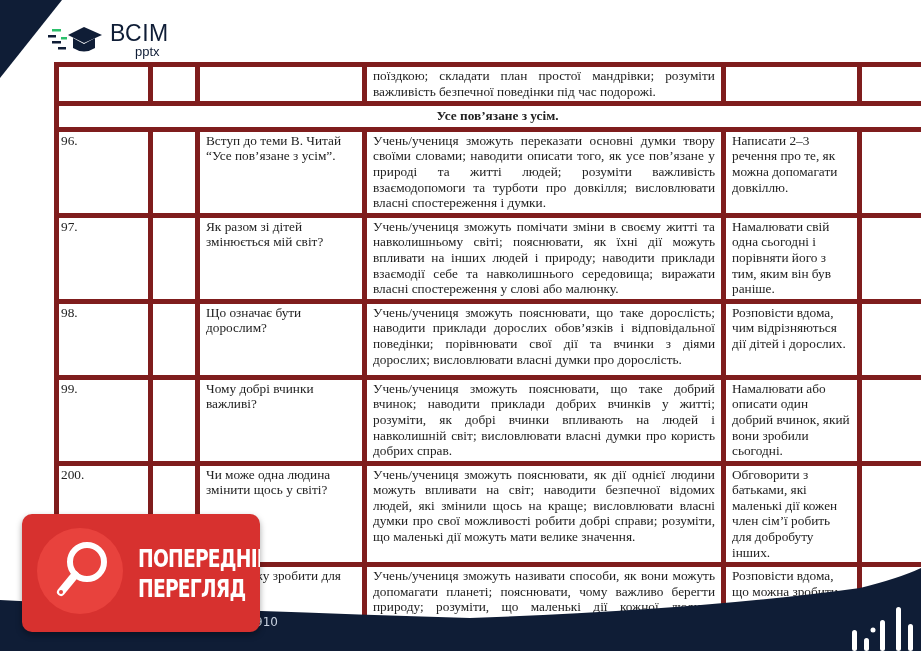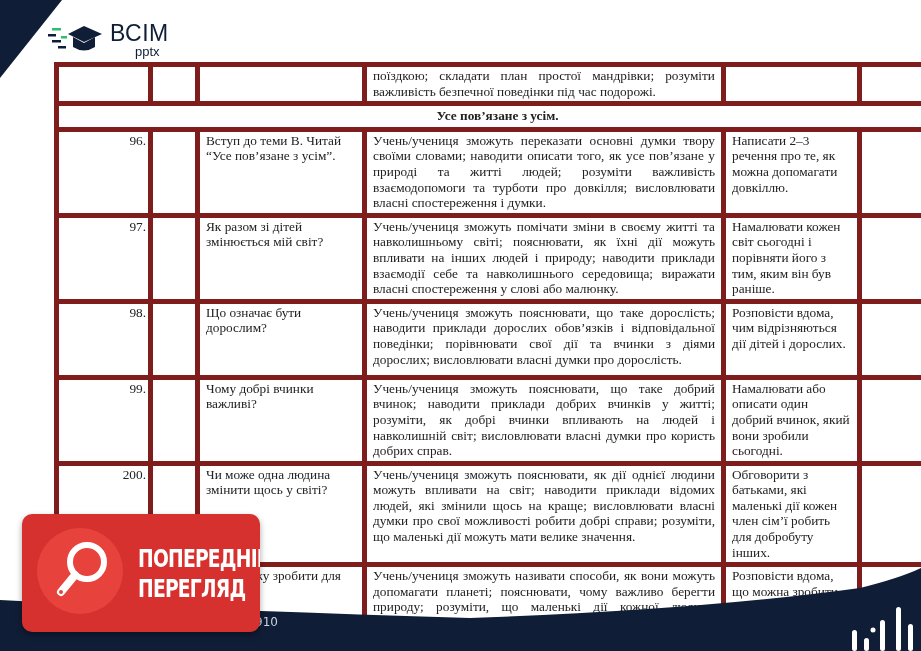--- a/index.html
+++ b/index.html
@@ -2,30 +2,30 @@
 <html><head>
 <meta charset="utf-8">
 <style>
   * { box-sizing: border-box; margin: 0; padding: 0; }
   html, body { width: 921px; height: 651px; overflow: hidden; background: #ffffff; }
   body { position: relative; font-family: "Liberation Serif", serif; color: #222; }
 
   .corner-tl { position: absolute; left: 0; top: 0; width: 0; height: 0;
     border-top: 78px solid #0f1d36; border-right: 62px solid transparent; }
 
-  .logo { position: absolute; left: 48px; top: 22px; display: flex; align-items: flex-start; gap: 6px; }
+  .logo { position: absolute; left: 48px; top: 22px; display: flex; align-items: center; gap: 6px; }
   .logo-icon { width: 56px; height: 34px; position: relative; }
   .logo-text { display: flex; flex-direction: column; line-height: 1; }
   .logo-main { font-family: "Liberation Sans", sans-serif; font-size: 23px; color: #0f1d36; letter-spacing: 0.5px; }
   .logo-sub { font-family: "Liberation Sans", sans-serif; font-size: 13px; color: #0f1d36; margin-left: 2px; padding-left: 23px; }
 
   .table-wrap { position: absolute; left: 54px; top: 62px; width: 831px; }
   table { border-collapse: collapse; width: 831px; table-layout: fixed; font-size: 13.3px; line-height: 15.6px; }
   td { border: 5px solid #7f1d1d; vertical-align: top; padding: 1px 6px 2px 6px; }
-  td.num { text-align: right; padding-left: 2px; padding-right: 2px; }
+  td.num { text-align: left; padding-left: 2px; padding-right: 2px; }
   td.just { text-align: justify; text-align-last: left; }
   td.section { text-align: center; font-weight: bold; padding: 2px 0 3px; }
 
   .bottom-band { position: absolute; left: 0; top: 560px; width: 921px; height: 91px; }
 
   .page-number { position: absolute; left: 255px; top: 615px; font-family: "DejaVu Sans", sans-serif; font-size: 12px; color: #c9d2e0; }
 
   .preview-badge { position: absolute; left: 22px; top: 514px; width: 238px; height: 118px; background: #d7312f;
     border-radius: 10px; box-shadow: 0 3px 6px rgba(0,0,0,0.35); overflow: hidden; }
   .preview-circle { position: absolute; left: 15px; top: 14px; width: 86px; height: 86px; border-radius: 50%; background: #e8423d; }
@@ -83,21 +83,21 @@
       <td>Вступ до теми В. Читай “Усе пов’язане з усім”.</td>
       <td class="just">Учень/учениця зможуть переказати основні думки твору своїми словами; наводити описати того, як усе пов’язане у природі та житті людей; розуміти важливість взаємодопомоги та турботи про довкілля; висловлювати власні спостереження і думки.</td>
       <td>Написати 2–3 речення про те, як можна допомагати довкіллю.</td>
       <td></td>
     </tr>
     <tr style="height:75px">
       <td class="num">97.</td>
       <td></td>
       <td>Як разом зі дітей змінюється мій світ?</td>
       <td class="just">Учень/учениця зможуть помічати зміни в своєму житті та навколишньому світі; пояснювати, як їхні дії можуть впливати на інших людей і природу; наводити приклади взаємодії себе та навколишнього середовища; виражати власні спостереження у слові або малюнку.</td>
-      <td>Намалювати кожен світ сьогодні і порівняти його з тим, яким він був раніше.</td>
+      <td>Намалювати свій одна сьогодні і порівняти його з тим, яким він був раніше.</td>
       <td></td>
     </tr>
     <tr style="height:76px">
       <td class="num">98.</td>
       <td></td>
       <td>Що означає бути дорослим?</td>
       <td class="just">Учень/учениця зможуть пояснювати, що таке дорослість; наводити приклади дорослих обов’язків і відповідальної поведінки; порівнювати свої дії та вчинки з діями дорослих; висловлювати власні думки про дорослість.</td>
       <td>Розповісти вдома, чим відрізняються дії дітей і дорослих.</td>
       <td></td>
     </tr>
@@ -106,21 +106,21 @@
       <td></td>
       <td>Чому добрі вчинки важливі?</td>
       <td class="just">Учень/учениця зможуть пояснювати, що таке добрий вчинок; наводити приклади добрих вчинків у житті; розуміти, як добрі вчинки впливають на людей і навколишній світ; висловлювати власні думки про користь добрих справ.</td>
       <td>Намалювати або описати один добрий вчинок, який вони зробили сьогодні.</td>
       <td></td>
     </tr>
     <tr style="height:76px">
       <td class="num">200.</td>
       <td></td>
       <td>Чи може одна людина змінити щось у світі?</td>
-      <td class="just">Учень/учениця зможуть пояснювати, як дії однієї людини можуть впливати на світ; наводити приклади відомих людей, які змінили щось на краще; висловлювати власні думки про свої можливості робити добрі справи; розуміти, що маленькі дії можуть мати велике значення.</td>
+      <td class="just">Учень/учениця зможуть пояснювати, як дії однієї людини можуть впливати на світ; наводити безпечної відомих людей, які змінили щось на краще; висловлювати власні думки про свої можливості робити добрі справи; розуміти, що маленькі дії можуть мати велике значення.</td>
       <td>Обговорити з батьками, які маленькі дії кожен член сім’ї робить для добробуту інших.</td>
       <td></td>
     </tr>
     <tr style="height:63px">
       <td class="num">101.</td>
       <td></td>
       <td>Що я можу зробити для</td>
       <td class="just">Учень/учениця зможуть називати способи, як вони можуть допомагати планеті; пояснювати, чому важливо берегти природу; розуміти, що маленькі дії кожної людини впливають на довкілля; пропонувати власні ідеї для збереження природи.</td>
       <td>Розповісти вдома, що можна зробити разом із сім’єю для захисту планети.</td>
       <td></td>

